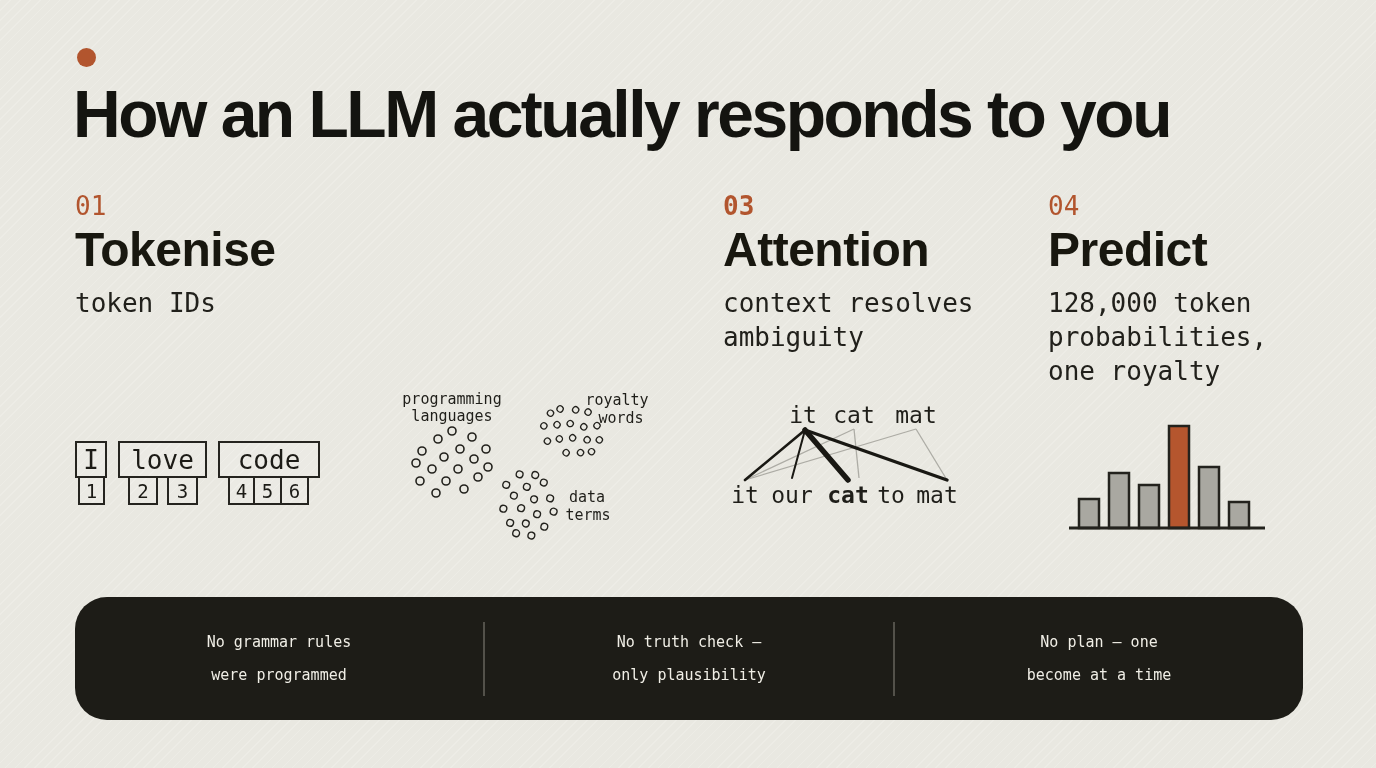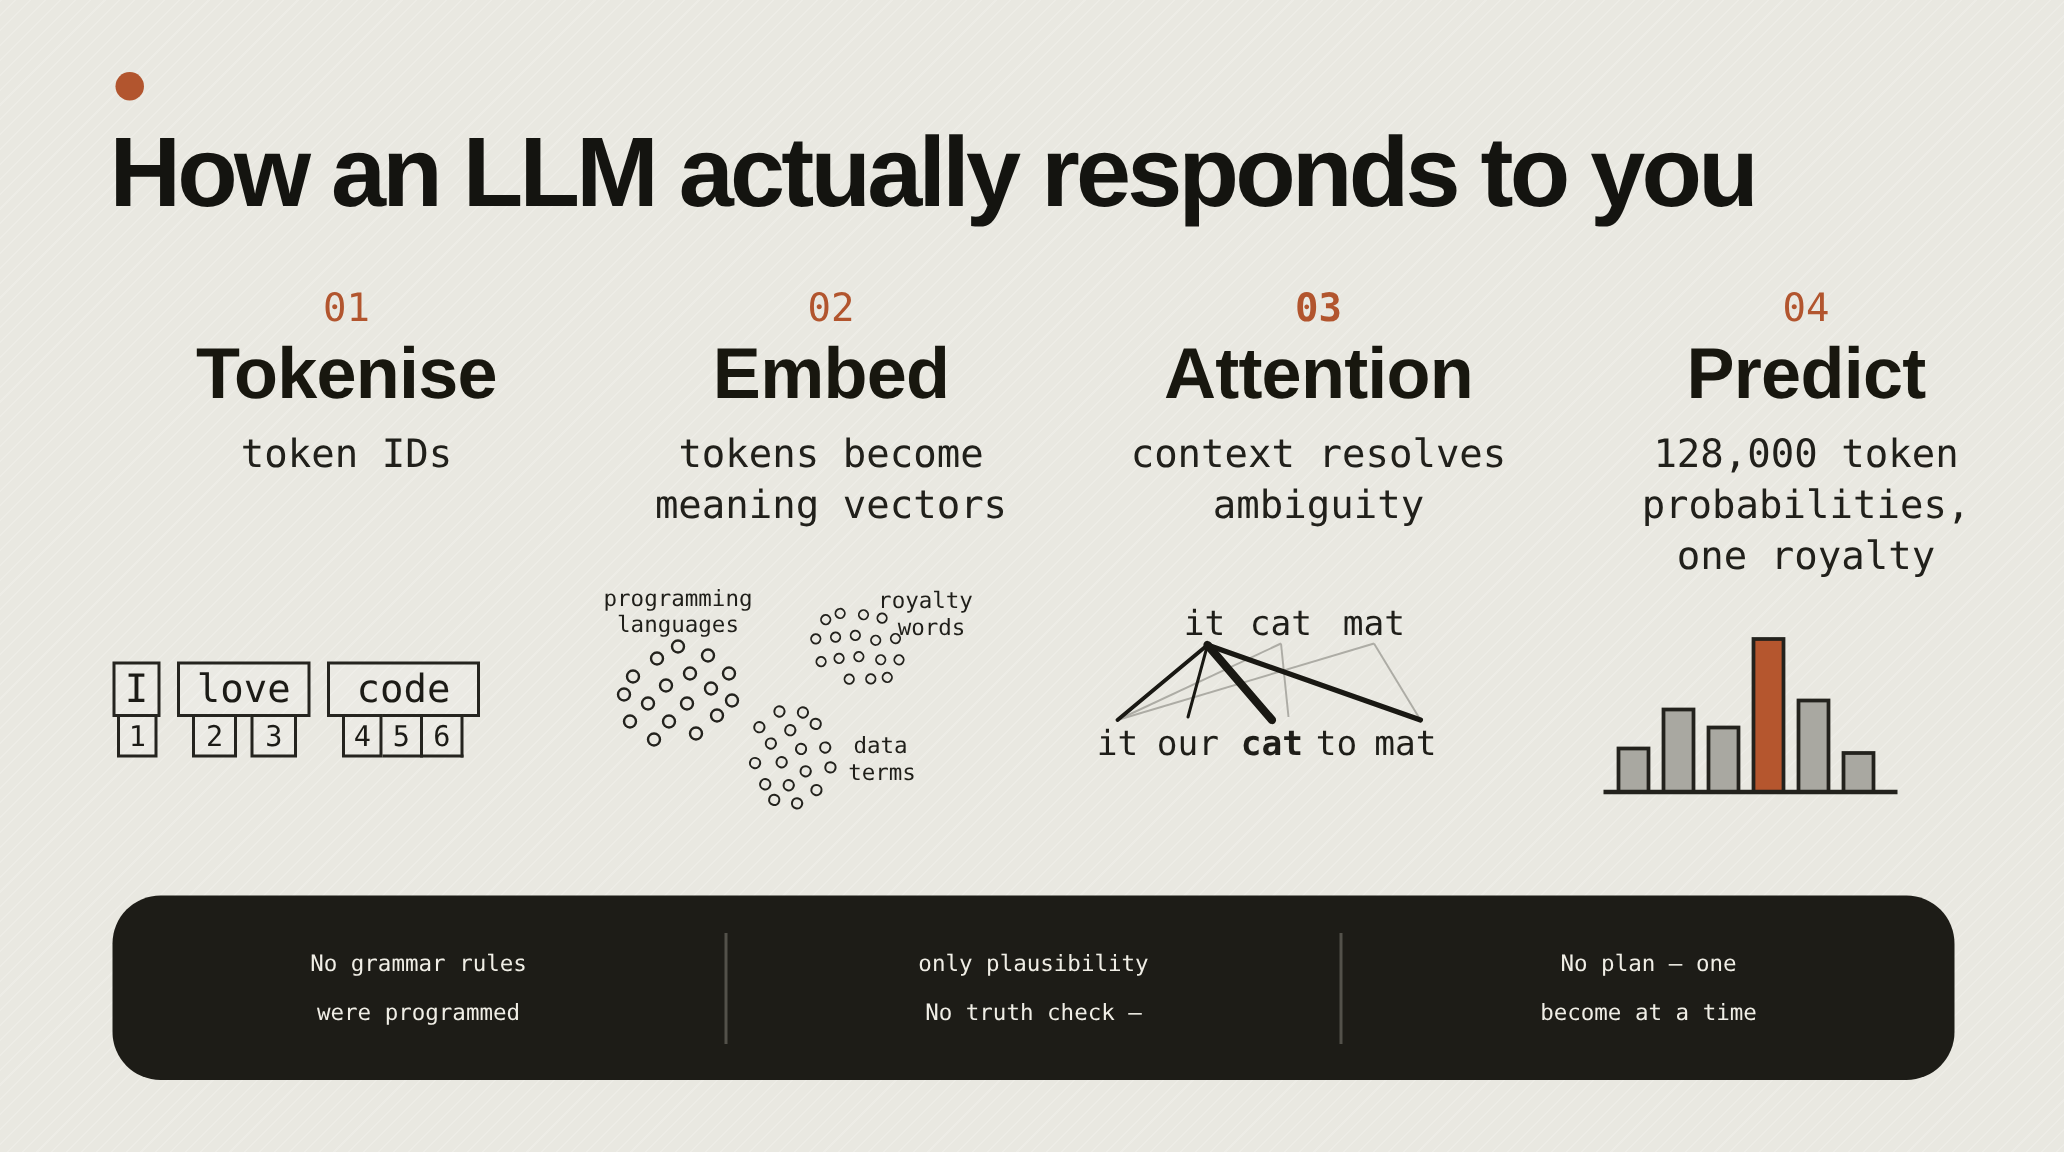--- a/index.html
+++ b/index.html
@@ -13,21 +13,21 @@
     background:
       repeating-linear-gradient(135deg, rgba(255,255,255,0.18) 0 1px, rgba(0,0,0,0) 1px 7px),
       #e9e8e1;
   }
   .accent-dot{position:absolute;left:77px;top:48px;width:19px;height:19px;border-radius:50%;}
   h1.title{
     position:absolute;left:73px;top:76px;margin:0;
     font-size:66px;font-weight:700;letter-spacing:-2.5px;color:#141410;
     white-space:nowrap;
   }
-  .col{position:absolute;top:192px;width:312px;text-align:center;}
+  .col{position:absolute;top:192px;width:312px;}
   .c1{left:75px}.c2{left:398px}.c3{left:723px}.c4{left:1048px}
   .step-num{
     font-family:"DejaVu Sans Mono",monospace;
     font-size:26px;line-height:28px;margin-bottom:8px;
   }
   .step-title{
     font-size:48px;font-weight:700;letter-spacing:-0.5px;color:#18170f;
     line-height:44px;margin-bottom:14px;
   }
   .step-desc{
@@ -77,28 +77,20 @@
   <h1 class="title">How an LLM actually responds to you</h1>
 
   <div class="col c1">
     <div class="step-num accent-text" style="color: rgb(178, 85, 46);">01</div>
     <div class="step-title">Tokenise</div>
     <div class="step-desc">
       <div>token IDs</div>
     </div>
   </div>
 
-  <div class="col c2">
-    <div class="step-num accent-text" style="color: rgb(178, 85, 46);">02</div>
-    <div class="step-title">Embed</div>
-    <div class="step-desc">
-      <div>tokens become</div>
-      <div>meaning vectors</div>
-    </div>
-  </div>
 
   <div class="col c3">
     <div class="step-num accent-text" style="color: rgb(178, 85, 46); font-weight: bold;">03</div>
     <div class="step-title">Attention</div>
     <div class="step-desc">
       <div>context resolves</div>
       <div>ambiguity</div>
     </div>
   </div>
 
@@ -199,22 +191,22 @@
   <div class="footer-bar">
     <div class="footer-cell">
       <div class="footer-text">
         <div>No grammar rules</div>
         <div>were programmed</div>
       </div>
     </div>
     <div class="footer-divider"></div>
     <div class="footer-cell">
       <div class="footer-text">
+        <div>No truth check —</div>
         <div>only plausibility</div>
-        <div>No truth check —</div>
       </div>
     </div>
     <div class="footer-divider"></div>
     <div class="footer-cell">
       <div class="footer-text">
         <div>No plan — one</div>
         <div>become at a time</div>
       </div>
     </div>
   </div>

